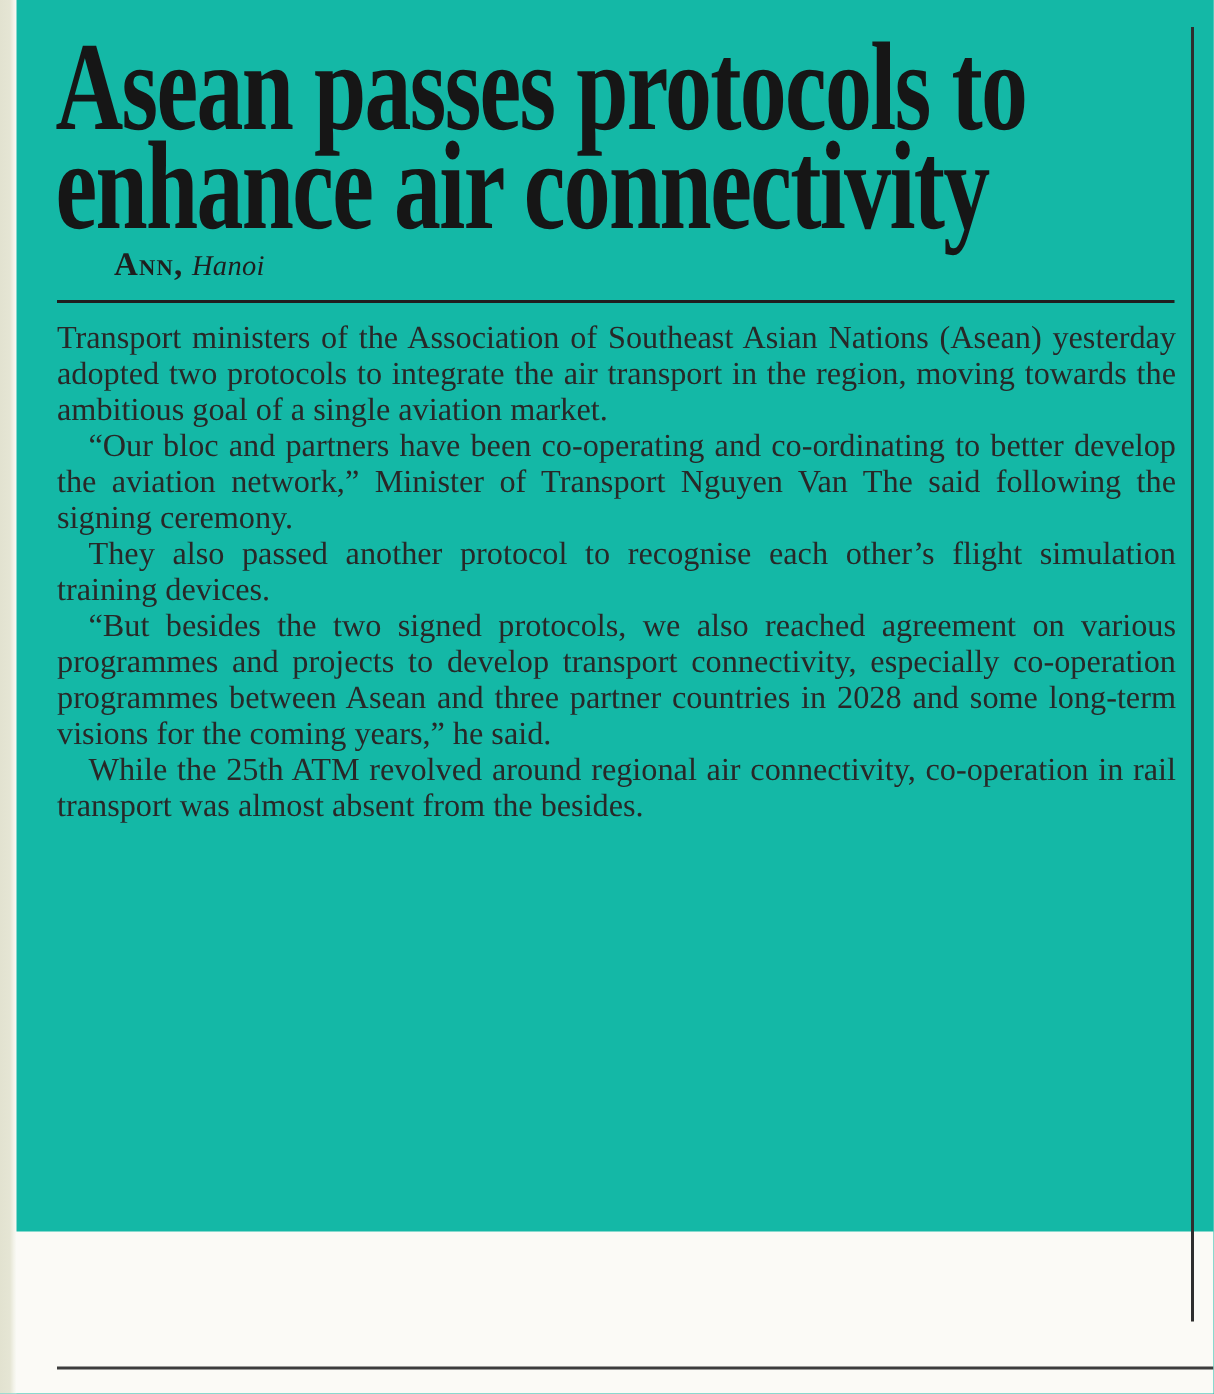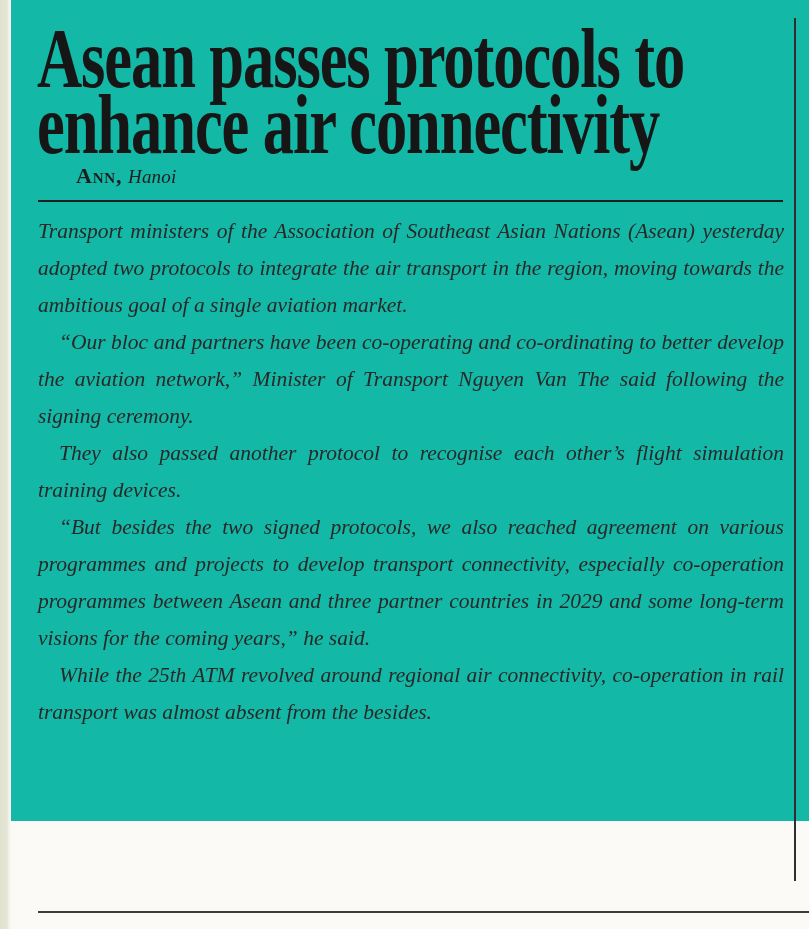--- a/index.html
+++ b/index.html
@@ -58,24 +58,23 @@
   .rule-bottom { left: 38px; top: 911px; width: 771px; height: 2px; background: #3c3c3c; }
   .col-divider {
     position: absolute; left: 794px; top: 18px;
     width: 2px; height: 863px;
     background: #2e2e2e;
   }
   .article-body {
     position: absolute; left: 38px; top: 213px;
     width: 746px;
     font-size: 21.5px;
-    line-height: 37px;
+    line-height: 24px;
     text-align: justify;
     color: #282828;
-    font-style: italic;
   }
   .article-body p { margin: 0; text-indent: 21px; }
   .article-body p.no-indent { text-indent: 0; }
 </style>
 </head>
 <body>
 
 <div class="page">
 
   <div class="edge-strip"></div>
@@ -89,21 +88,21 @@
     <span class="agency">Ann,</span>
     <span class="place">Hanoi</span>
   </div>
 
   <div class="rule rule-byline"></div>
 
   <div class="article-body">
     <p class="no-indent">Transport ministers of the Association of Southeast Asian Nations (Asean) yesterday adopted two protocols to integrate the air transport in the region, moving towards the ambitious goal of a single aviation market.</p>
     <p>“Our bloc and partners have been co-operating and co-ordinating to better develop the aviation network,” Minister of Transport Nguyen Van The said following the signing ceremony.</p>
     <p>They also passed another protocol to recognise each other’s flight simulation training devices.</p>
-    <p>“But besides the two signed protocols, we also reached agreement on various programmes and projects to develop transport connectivity, especially co-operation programmes between Asean and three partner countries in 2029 and some long-term visions for the coming years,” he said.</p>
+    <p>“But besides the two signed protocols, we also reached agreement on various programmes and projects to develop transport connectivity, especially co-operation programmes between Asean and three partner countries in 2028 and some long-term visions for the coming years,” he said.</p>
     <p>While the 25th ATM revolved around regional air connectivity, co-operation in rail transport was almost absent from the besides.</p>
   </div>
 
   <div class="col-divider"></div>
 
   <div class="rule rule-bottom"></div>
 
 </div>
 
 </body></html>

